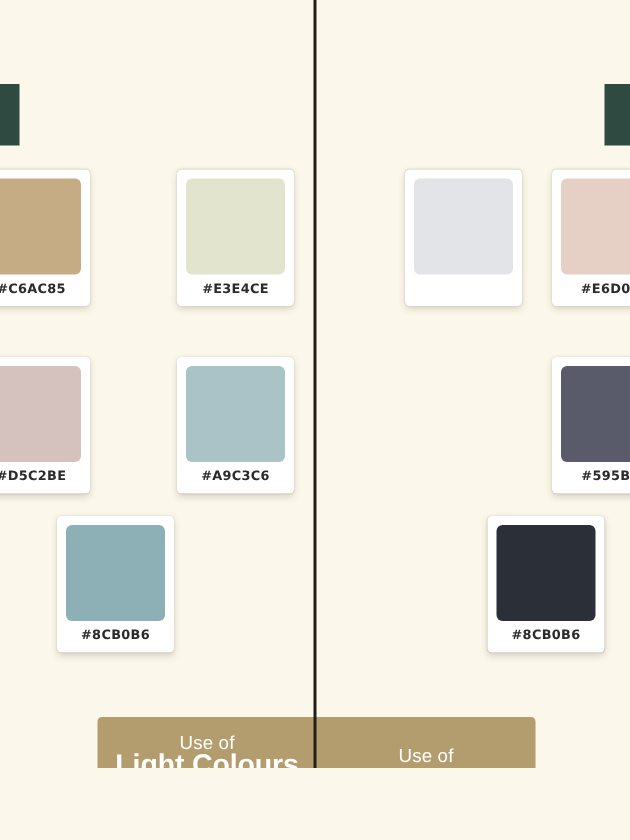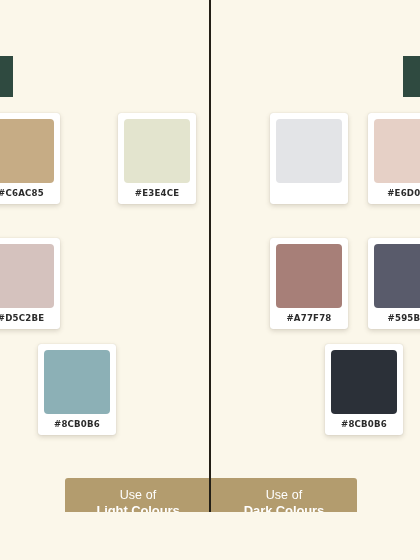--- a/index.html
+++ b/index.html
@@ -131,21 +131,21 @@
     color: #FFFFFF;
     box-sizing: border-box;
   }
   .banner-line1 {
     font-size: 12.5px;
     font-weight: 400;
     line-height: 14px;
     letter-spacing: 0.1px;
   }
   .banner-line2 {
-    font-size: 13px;
+    font-size: 19px;
     font-weight: 700;
     line-height: 18px;
     letter-spacing: -0.1px;
     white-space: nowrap;
   }
 </style>
 </head>
 <body style="background: rgb(251, 247, 234);">
 
 <div id="stage" style="background: rgb(251, 247, 234);">
@@ -162,20 +162,24 @@
     <div class="swatch-card r1 cB">
       <div class="swatch-chip" style="background:#E3E4CE"></div>
       <div class="swatch-label">#E3E4CE</div>
     </div>
 
     <div class="swatch-card r2 cA">
       <div class="swatch-chip" style="background:#D5C2BE"></div>
       <div class="swatch-label">#D5C2BE</div>
     </div>
 
+    <div class="swatch-card r2 cB">
+      <div class="swatch-chip" style="background:#A9C3C6"></div>
+      <div class="swatch-label">#A9C3C6</div>
+    </div>
 
     <div class="swatch-card r3 c3L">
       <div class="swatch-chip" style="background:#8CB0B6"></div>
       <div class="swatch-label">#8CB0B6</div>
     </div>
 
   </div>
 
   <div class="panel right">
 
@@ -183,24 +187,20 @@
 
     <div class="swatch-card r1 cC">
       <div class="swatch-chip" style="background:#E3E4E7"></div>
     </div>
 
     <div class="swatch-card r1 cD">
       <div class="swatch-chip" style="background:#E6D0C6"></div>
       <div class="swatch-label">#E6D0C</div>
     </div>
 
-    <div class="swatch-card r2 cC">
-      <div class="swatch-chip" style="background:#A77F78"></div>
-      <div class="swatch-label">#A77F78</div>
-    </div>
 
     <div class="swatch-card r2 cD">
       <div class="swatch-chip" style="background:#595B6B"></div>
       <div class="swatch-label">#595B6</div>
     </div>
 
     <div class="swatch-card r3 c3R">
       <div class="swatch-chip" style="background:#2B3038"></div>
       <div class="swatch-label">#8CB0B6</div>
     </div>
@@ -209,17 +209,16 @@
 
   <div class="divider" style="background: rgb(35, 31, 22);"></div>
 
   <div class="banner" style="background: rgb(179, 156, 110); color: rgb(255, 255, 255); align-items: flex-end;">
     <div class="banner-half">
       <div class="banner-line1">Use of</div>
       <div class="banner-line2">Light Colours</div>
     </div>
     <div class="banner-half">
       <div class="banner-line1">Use of</div>
-      <div class="banner-line2">Dark Colours</div>
     </div>
   </div>
 
 </div>
 
 </body></html>

